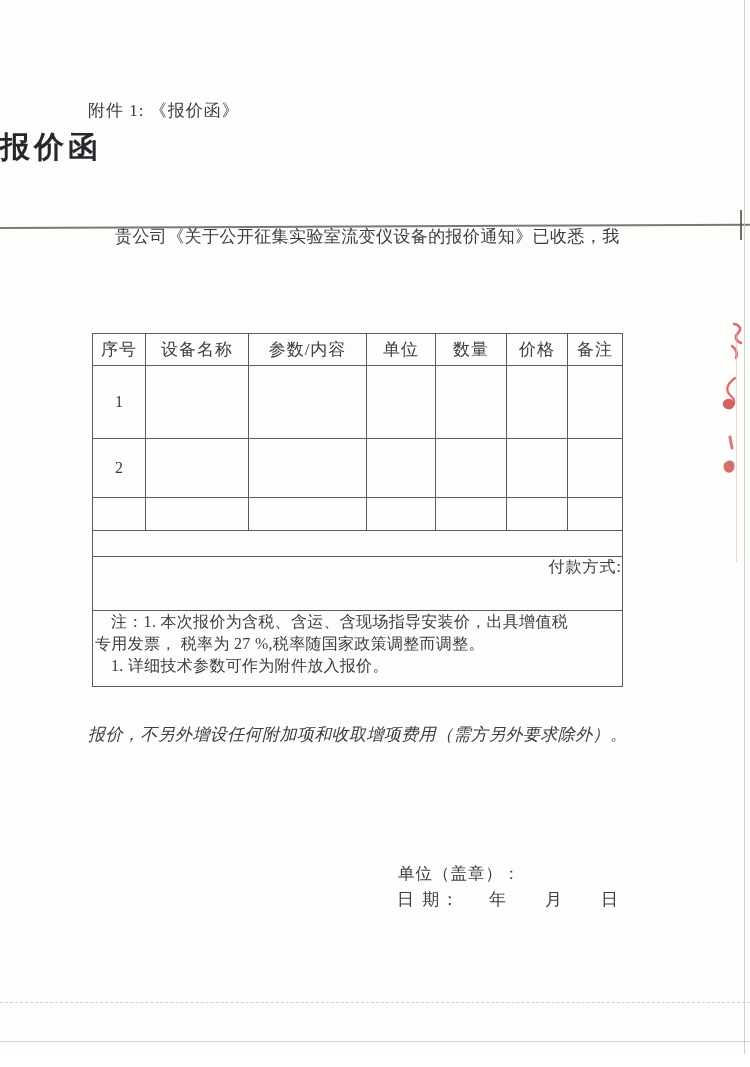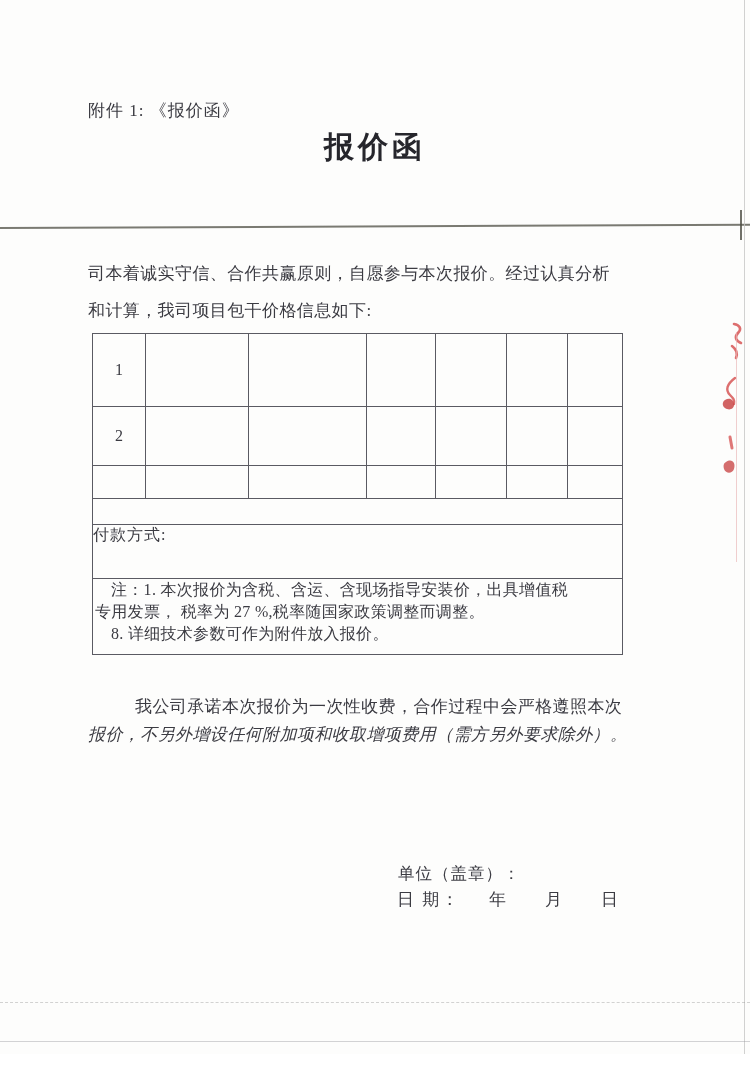--- a/index.html
+++ b/index.html
@@ -5,34 +5,34 @@
   html,body { margin:0; padding:0; background:#ffffff; }
   .page {
     position:relative; width:750px; height:1054px;
     background:#fdfdfc; overflow:hidden;
     font-family:"Liberation Serif","DejaVu Serif",serif;
     color:#3b3b42;
   }
   .line { position:absolute; white-space:nowrap; line-height:1.2; }
 
   .attachment { left:88px; top:101px; font-size:17px; letter-spacing:1px; }
-  .doc-title  { left:0; right:0; top:129px; text-align:center;
+  .doc-title  { left:0; right:0; top:129px; 
                 font-size:30px; font-weight:bold; letter-spacing:4px; color:#26262c; }
   .salutation { left:88px; top:184px; font-size:18px; letter-spacing:1.5px; }
 
   .body1 { left:115px; top:227px; font-size:17px; letter-spacing:0.4px; }
   .body2 { left:88px;  top:264px; font-size:17px; letter-spacing:0.4px; }
   .body3 { left:88px;  top:301px; font-size:17px; letter-spacing:0.4px; }
 
   table.quote { position:absolute; left:92px; top:333px; width:530px;
                 border-collapse:collapse; table-layout:fixed; }
   table.quote th, table.quote td { border:1px solid #5a5a62; padding:0; font-weight:normal; }
   table.quote th { font-size:17px; letter-spacing:1px; text-align:center; vertical-align:middle; }
   td.serial { text-align:center; vertical-align:middle; font-size:16px; }
-  td.payment { vertical-align:top; padding:15px 0 0 4px; font-size:16px; letter-spacing:1px; }
+  td.payment { vertical-align:top; padding:15px 0 0 4px; font-size:16px; letter-spacing:1px;text-align:right; }
   td.notes { vertical-align:top; padding-top:5px; font-size:16px; line-height:22px; letter-spacing:0.3px; }
   .note-indent { margin-left:18px; white-space:nowrap; }
   .note-flush  { margin-left:2px;  white-space:nowrap; }
 
   .close1 { left:135px; top:697px; font-size:17px; letter-spacing:0.4px; }
   .close2 { left:88px;  top:725px; font-size:17px; letter-spacing:0.4px;font-style:italic; }
 
   .unit-seal { left:398px; top:836px; font-size:16.5px; letter-spacing:1px;margin-top:28px; }
   .date-row  { position:absolute; left:393px; top:888px; width:260px; height:24px; font-size:17px; }
   .date-row span { position:absolute; top:0; white-space:nowrap; }
@@ -59,34 +59,42 @@
 <div class="page">
 
   <div class="line attachment">附件 1: 《报价函》</div>
 
   <div class="line doc-title">报价函</div>
 
 
   <div class="fold-line"></div>
   <div class="fold-tick"></div>
 
-  <div class="line body2">司本着诚实守信、合作共赢原则，自愿参与本次报价。经过认真分析</div>
-  <div class="line body3">和计算，我司项目包干价格信息如下:</div>
+  <div class="line body1">贵公司《关于公开征集实验室流变仪设备的报价通知》已收悉，我</div>
 
   <table class="quote">
     <colgroup>
       <col style="width:53px">
         <col style="width:103px">
         <col style="width:118px">
       <col style="width:69px">
         <col style="width:71px">
         <col style="width:61px">
         <col style="width:55px">
     </colgroup>
     <tbody>
+      <tr style="height:32px">
+        <th>序号</th>
+        <th>设备名称</th>
+        <th>参数/内容</th>
+        <th>单位</th>
+        <th>数量</th>
+        <th>价格</th>
+        <th>备注</th>
+      </tr>
       <tr style="height:73px">
         <td class="serial">1</td>
         <td></td>
         <td></td>
         <td></td>
         <td></td>
         <td></td>
         <td></td>
       </tr>
       <tr style="height:59px">
@@ -110,27 +118,26 @@
       <tr style="height:26px">
         <td colspan="7"></td>
       </tr>
       <tr style="height:54px">
         <td colspan="7" class="payment">付款方式:</td>
       </tr>
       <tr style="height:76px">
         <td colspan="7" class="notes">
           <div class="note-indent">注：1. 本次报价为含税、含运、含现场指导安装价，出具增值税</div>
           <div class="note-flush">专用发票， 税率为 27 %,税率随国家政策调整而调整。</div>
-          <div class="note-indent">8. 详细技术参数可作为附件放入报价。</div>
+          <div class="note-indent">1. 详细技术参数可作为附件放入报价。</div>
         </td>
       </tr>
     </tbody>
   </table>
 
-  <div class="line close1">我公司承诺本次报价为一次性收费，合作过程中会严格遵照本次</div>
   <div class="line close2">报价，不另外增设任何附加项和收取增项费用（需方另外要求除外）。</div>
 
   <div class="line unit-seal">单位（盖章）：</div>
 
   <div class="date-row">
     <span class="dr-label">日 期：</span>
     <span class="dr-year">年</span>
     <span class="dr-month">月</span>
     <span class="dr-day">日</span>
   </div>

